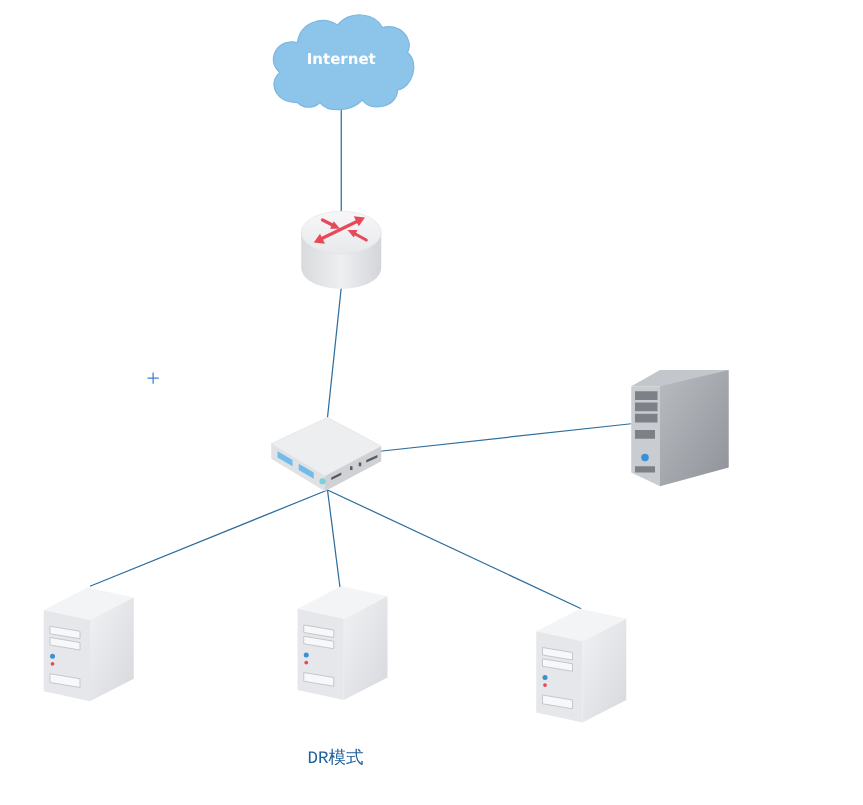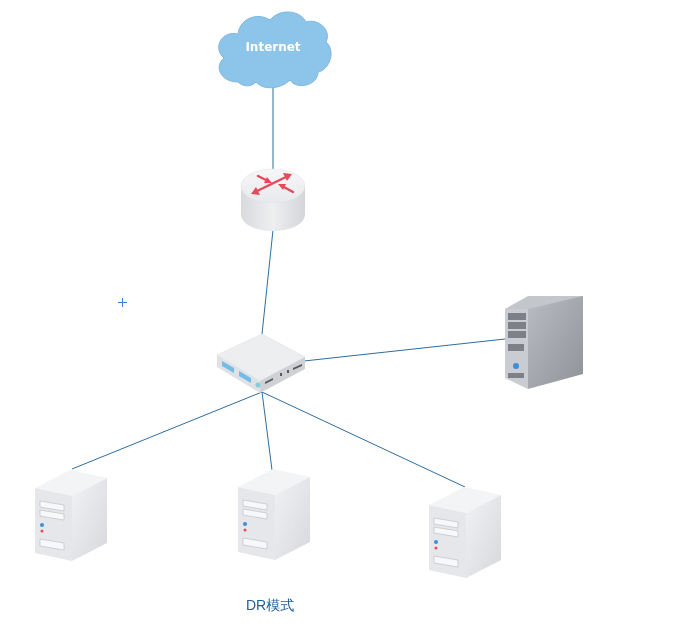--- a/index.html
+++ b/index.html
@@ -1,20 +1,20 @@
 <!DOCTYPE html>
 <html><head>
 <meta charset="utf-8">
 <style>
   html, body { margin: 0; padding: 0; background: #ffffff; }
   body { width: 690px; height: 644px; position: relative; overflow: hidden; font-family: "DejaVu Sans", sans-serif; }
   #canvas { position: absolute; left: 0; top: 0; width: 690px; height: 644px; }
   .caption {
     position: absolute; left: 246px; top: 597px;
-    font-family: Liberation Sans, sans-serif; font-size: 14px; color: #1f5f9a;
+    font-family: Liberation Mono, monospace; font-size: 14px; color: #1f5f9a;
     white-space: nowrap;
   }
   .cloud-label {
     font-family: "DejaVu Sans", sans-serif; font-weight: bold; font-size: 12px; fill: #ffffff;
   }
 </style>
 </head>
 <body>
 
 <svg id="canvas" viewBox="0 0 690 644" xmlns="http://www.w3.org/2000/svg">

